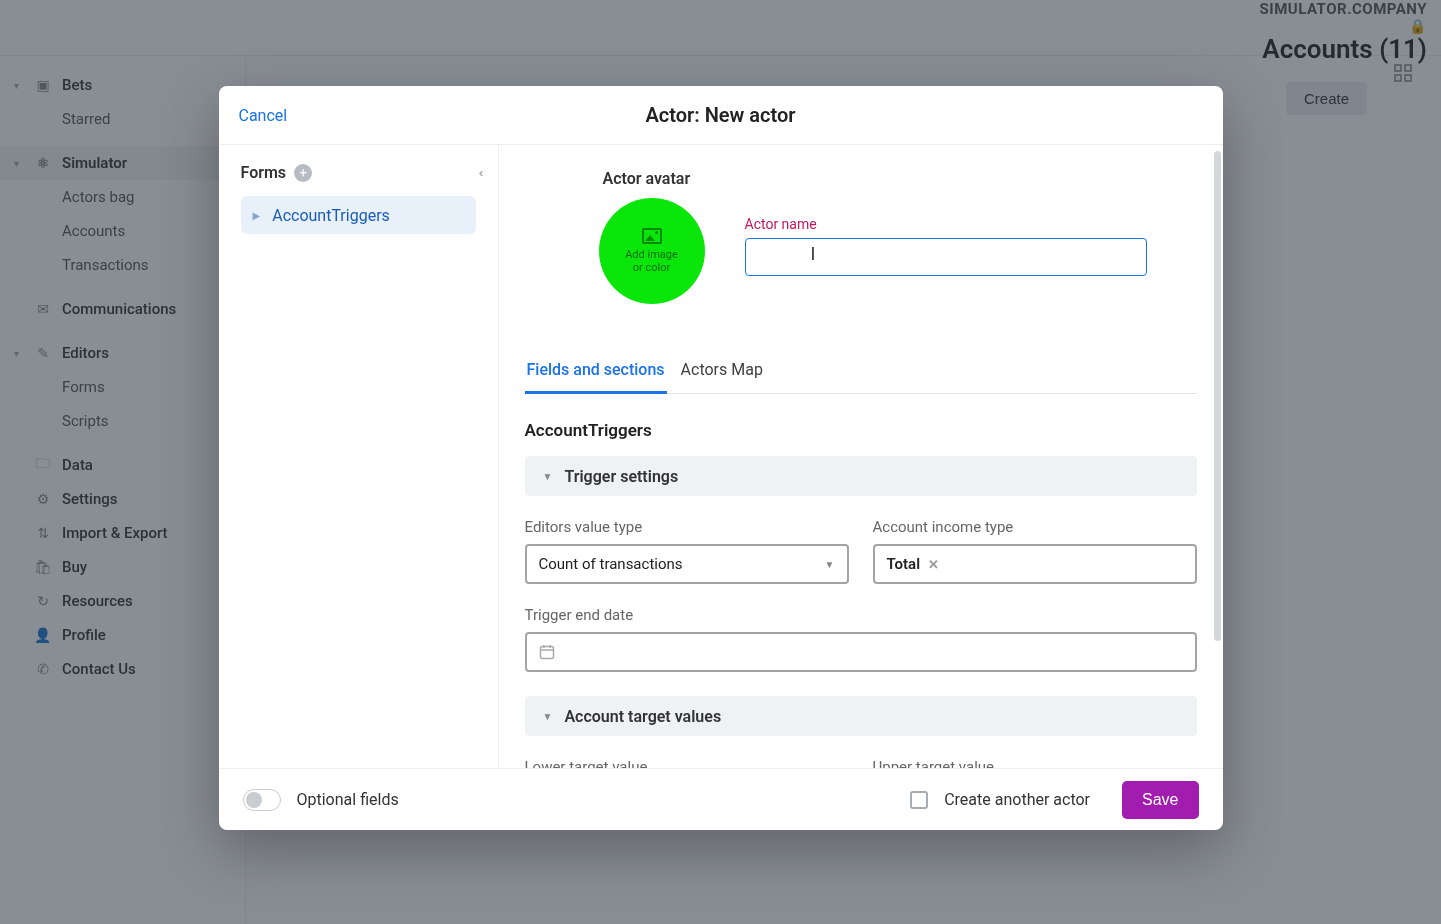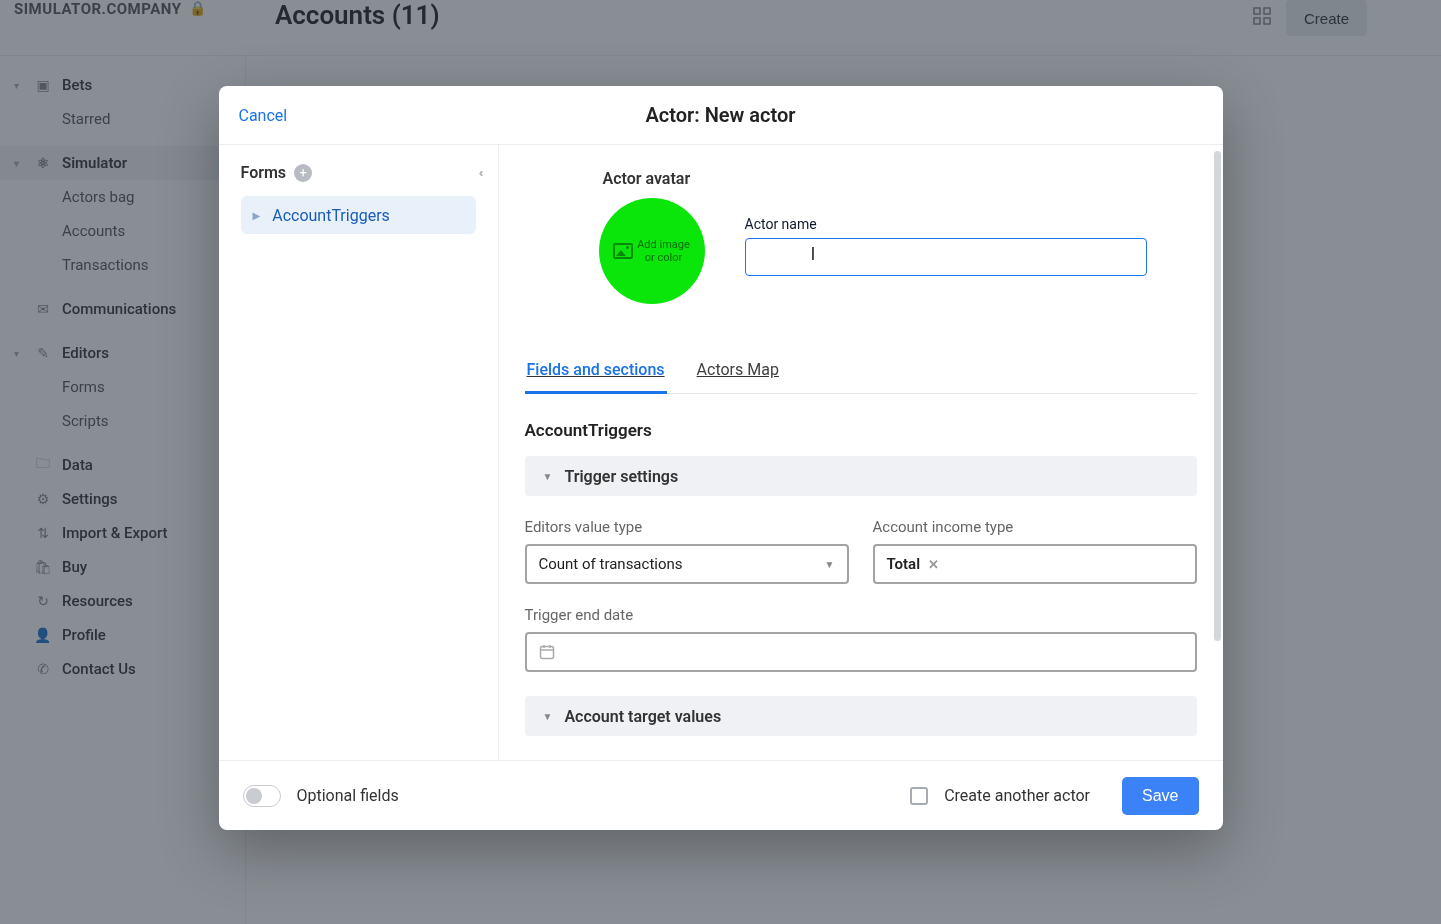--- a/index.html
+++ b/index.html
@@ -18,23 +18,24 @@
   
   .app-bg {
     position: absolute;
     inset: 0;
     display: flex;
     flex-direction: column;
   }
   .topbar {
     height: 56px;
     display: flex;
-    align-items: flex-start;
+    align-items: flex-end;
     padding: 0 14px;
     border-bottom: 1px solid #eee;
+    flex-direction: column;
   }
   .workspace-name {
     font-size: 15px;
     font-weight: 700;
     letter-spacing: 0.5px;
     color: #555;
   }
   .workspace-lock {
     margin-left: 8px;
     color: #888;
@@ -227,20 +228,21 @@
     color: #333;
     margin-bottom: 10px;
     margin-left: 78px;
   }
   .avatar-circle {
     width: 106px;
     height: 106px;
     border-radius: 50%;
     background: #0ae60a;
     display: flex;
+    flex-direction: column;
     align-items: center;
     justify-content: center;
     gap: 4px;
     margin-left: 74px;
   }
   .avatar-circle .img-icon {
     width: 20px; height: 16px;
     border: 2px solid rgba(0,0,0,0.4);
     border-radius: 2px;
     position: relative;
@@ -265,21 +267,21 @@
   .avatar-text {
     font-size: 11px;
     color: rgba(0,0,0,0.55);
     line-height: 1.2;
     text-align: center;
   }
 
   .name-col { flex: 1; padding-top: 18px; padding-right: 50px; }
   .field-label {
     font-size: 14px;
-    color: #0f172a;
+    color: #be185d;
     margin-bottom: 6px;
   }
   .text-input {
     width: 100%;
     height: 38px;
     border: 1px solid #1a73e8;
     border-radius: 4px;
     padding: 0 10px;
     font-size: 15px;
     outline: none;
@@ -288,23 +290,22 @@
     position: absolute;
     font-size: 18px;
     color: #333;
     pointer-events: none;
   }
 
   .tabs {
     display: flex;
     border-bottom: 1px solid #e2e5e9;
     margin-top: 46px;
-    gap: 28px;
+    gap: 12px;
     padding-left: 0;
-    text-decoration: underline;
   }
   .tab {
     padding: 10px 2px 12px 2px;
     font-size: 16px;
     color: #404040;
     cursor: pointer;
     border-bottom: 3px solid transparent;
     margin-bottom: -1px;
   }
   .tab.active {
@@ -369,21 +370,21 @@
   .tag-chip {
     display: inline-flex;
     align-items: center;
     gap: 8px;
     font-weight: 600;
   }
   .tag-chip .x { color: #999; font-size: 13px; cursor: pointer; }
   .date-box svg { color: #999; }
 
   .dialog-footer {
-    height: 70px;
+    height: 62px;
     border-top: 1px solid #eee;
     display: flex;
     align-items: center;
     padding: 0 24px;
     gap: 16px;
   }
   .toggle {
     width: 38px; height: 22px;
     border-radius: 11px;
     background: #fff;
@@ -399,21 +400,21 @@
     background: #c9ccd1;
   }
   .footer-label { font-size: 16px; color: #333; }
   .footer-spacer { flex: 1; }
   .checkbox {
     width: 18px; height: 18px;
     border: 2px solid #a7acb3;
     border-radius: 3px;
   }
   .save-btn {
-    background: #3b82f6;
+    background: #a21caf;
     color: #fff;
     border: none;
     padding: 10px 20px;
     font-size: 16px;
     border-radius: 5px;
     margin-left: 16px;
   }
 
   
   .scroll-indicator {

